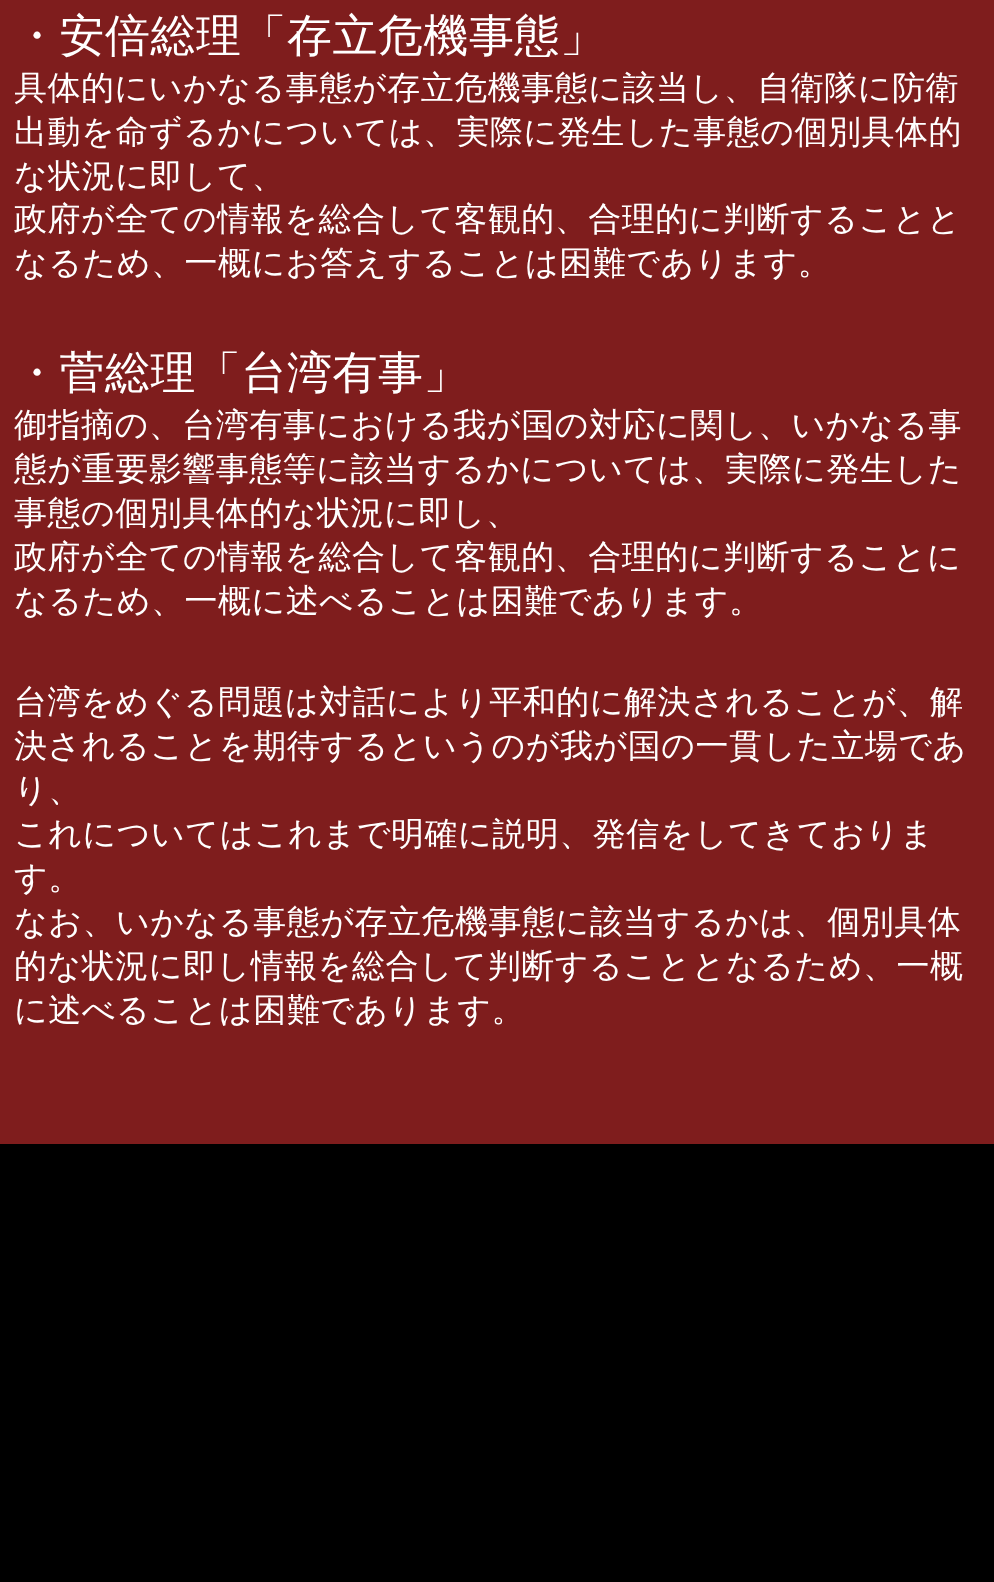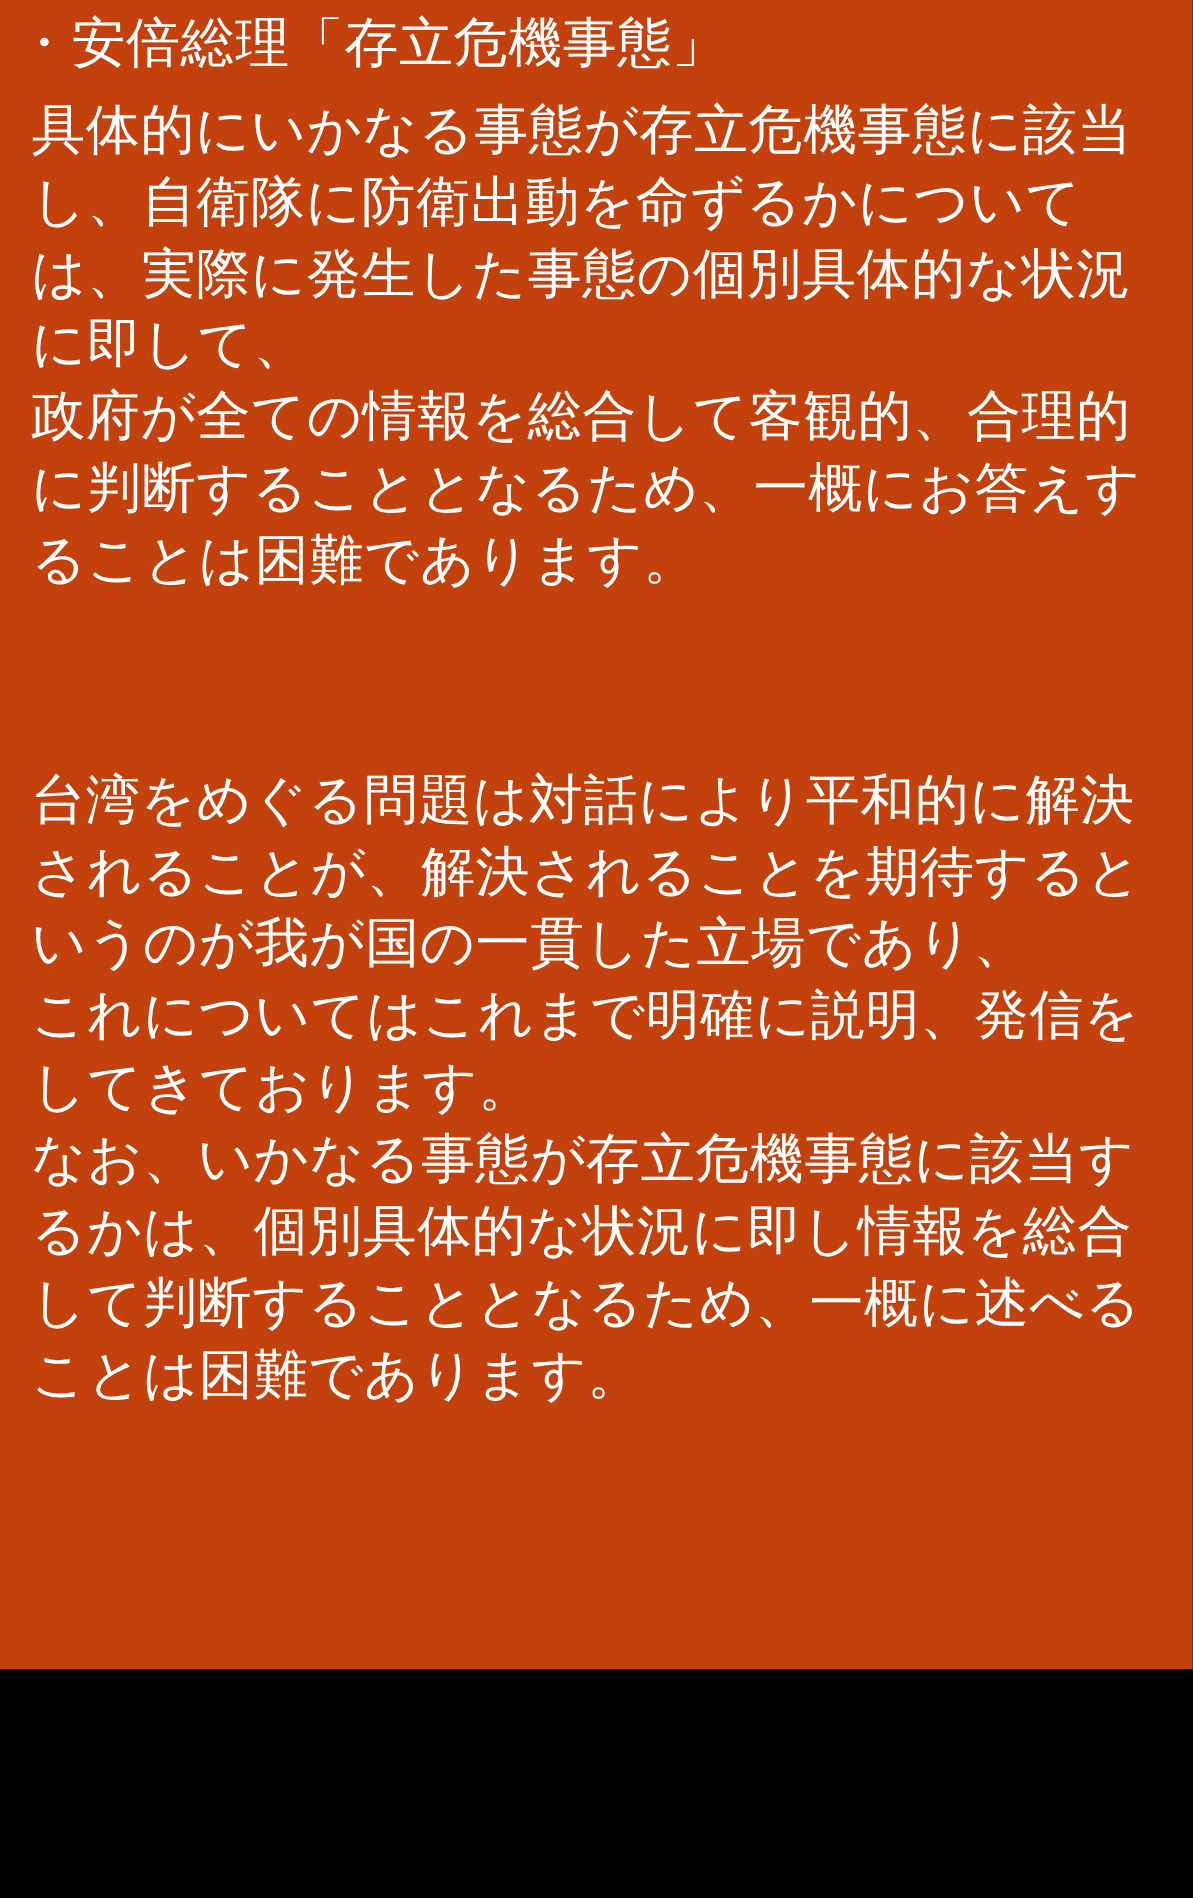--- a/index.html
+++ b/index.html
@@ -8,37 +8,37 @@
     background: #000000;
   }
   body {
     width: 994px;
     height: 1582px;
     overflow: hidden;
     font-family: "DejaVu Sans", "Liberation Sans", sans-serif;
   }
   .page {
     width: 994px;
-    height: 1391px;
-    background: #c2410c;
+    height: 1144px;
+    background: #7f1d1d;
     color: #ffffff;
     box-sizing: border-box;
     padding: 6px 14px 0 14px;
   }
   .block {
     margin: 0 0 0 0;
   }
   .para {
-    font-size: 45px;
+    font-size: 33px;
     line-height: 1.33;
     letter-spacing: 0.5px;
     color: #ffffff;
     white-space: pre-wrap;
     word-break: break-all;
-    margin: 12px;
+    margin: 0;
   }
   .heading {
     font-size: 45px;
     line-height: 1.33;
     letter-spacing: 0.5px;
     color: #ffffff;
     white-space: pre-wrap;
     margin: 0;
   }
   .spacer {
@@ -51,20 +51,25 @@
 <div class="page">
 
   <div class="block">
     <div class="heading">・安倍総理「存立危機事態」</div>
     <div class="para">具体的にいかなる事態が存立危機事態に該当し、自衛隊に防衛出動を命ずるかについては、実際に発生した事態の個別具体的な状況に即して、
 政府が全ての情報を総合して客観的、合理的に判断することとなるため、一概にお答えすることは困難であります。</div>
   </div>
 
   <div class="spacer"></div>
 
+  <div class="block">
+    <div class="heading">・菅総理「台湾有事」</div>
+    <div class="para">御指摘の、台湾有事における我が国の対応に関し、いかなる事態が重要影響事態等に該当するかについては、実際に発生した事態の個別具体的な状況に即し、
+政府が全ての情報を総合して客観的、合理的に判断することになるため、一概に述べることは困難であります。</div>
+  </div>
 
   <div class="spacer"></div>
 
   <div class="block">
     <div class="para">台湾をめぐる問題は対話により平和的に解決されることが、解決されることを期待するというのが我が国の一貫した立場であり、
 これについてはこれまで明確に説明、発信をしてきております。
 なお、いかなる事態が存立危機事態に該当するかは、個別具体的な状況に即し情報を総合して判断することとなるため、一概に述べることは困難であります。</div>
   </div>
 
 </div>

